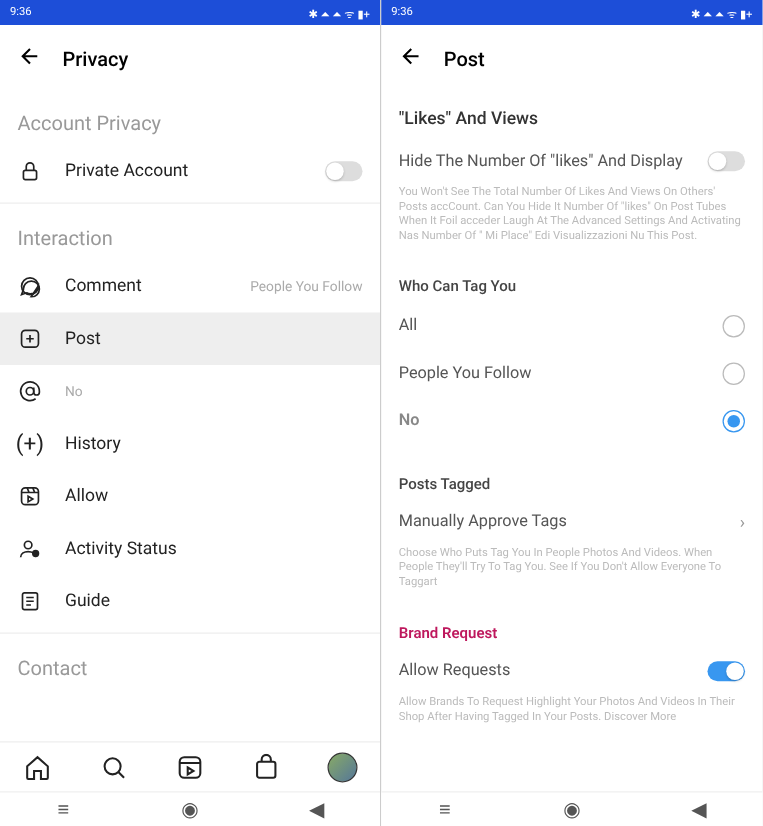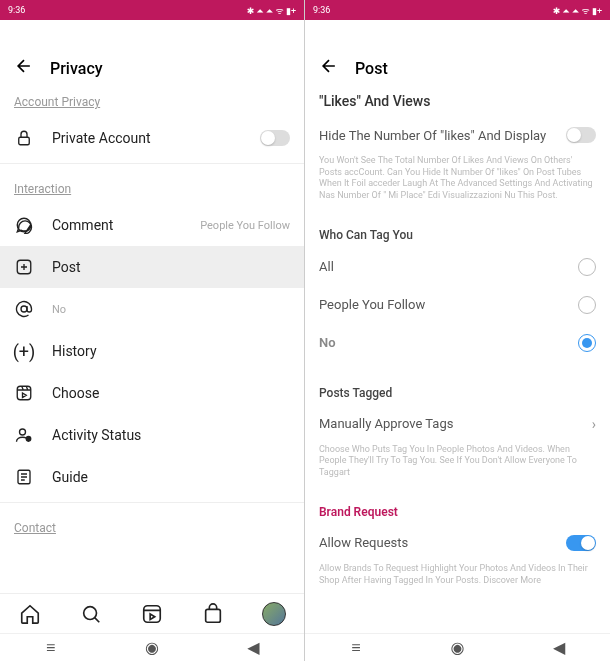--- a/index.html
+++ b/index.html
@@ -1,25 +1,25 @@
 <!DOCTYPE html>
 <html><head>
   <meta charset="utf-8">
   <style>
     * { margin: 0; padding: 0; box-sizing: border-box; font-family: -apple-system, BlinkMacSystemFont, "Segoe UI", Roboto, sans-serif; }
     body { background: #d8d8d8; width: 610px; height: 661px; display: flex; overflow: hidden; }
     .screen { width: 305px; height: 100%; background: #fff; display: flex; flex-direction: column; position: relative; }
     .screen.left { border-right: 1px solid #ccc; }
-    .status-bar { height: 20px; background: #be185d; color: #fff; display: flex; align-items: center; justify-content: space-between; font-size: 9px; padding: 0 8px; }
+    .status-bar { height: 20px; background: #1d4ed8; color: #fff; display: flex; align-items: center; justify-content: space-between; font-size: 9px; padding: 0 8px; }
     .status-right { display: flex; gap: 3px; align-items: center; }
-    .header { display: flex; align-items: center; padding: 0 14px; gap: 16px; margin-top: 36px; }
+    .header { display: flex; align-items: center; padding: 15px 14px; gap: 16px; }
     .back-arrow { font-size: 20px; cursor: pointer; }
     .header-title { font-size: 16px; font-weight: 500; }
     .content { flex: 1; overflow-y: auto; }
-    .section-label { color: #999; font-size: 12px; padding: 14px 14px 8px; text-decoration: underline; }
+    .section-label { color: #999; font-size: 16px; padding: 14px 14px 8px; }
     .row { display: flex; align-items: center; padding: 11px 14px; gap: 18px; font-size: 14px; color: #222; cursor: pointer; }
     .row.active { background: #eee; }
     .row .row-label { flex: 1; }
     .row .row-right { color: #aaa; font-size: 11px; }
     .icon { width: 20px; height: 20px; display: flex; align-items: center; justify-content: center; font-size: 18px; color: #222; }
     .divider { height: 1px; background: #eee; margin: 4px 0; }
     .nav-bar { height: 40px; border-top: 1px solid #eee; display: flex; align-items: center; justify-content: space-around; background: #fff; }
     .nav-item { width: 24px; height: 24px; display: flex; align-items: center; justify-content: center; font-size: 18px; cursor: pointer; }
     .avatar { width: 24px; height: 24px; border-radius: 50%; background: linear-gradient(135deg, #8a6, #579); border: 1px solid #333; }
     .sys-nav { height: 28px; background: #fff; display: flex; align-items: center; justify-content: space-around; border-top: 1px solid #f0f0f0; }
@@ -101,21 +101,21 @@
       <span class="icon">(+)</span>
       <span class="row-label">History</span>
     </div>
     <div class="row">
       <span class="icon">
         <svg width="18" height="18" viewBox="0 0 24 24" fill="none" stroke="#222" stroke-width="1.8">
             <rect x="3" y="3" width="18" height="18" rx="4"></rect>
             <path d="M3 8h18M9 3l2 5M15 3l2 5M10 12l5 3-5 3z"></path>
           </svg>
       </span>
-      <span class="row-label">Choose</span>
+      <span class="row-label">Allow</span>
     </div>
     <div class="row">
       <span class="icon">
         <svg width="18" height="18" viewBox="0 0 24 24" fill="none" stroke="#222" stroke-width="1.8">
             <circle cx="10" cy="8" r="4"></circle>
             <path d="M2 21c0-4 4-6 8-6s8 2 8 6"></path>
             <circle cx="18" cy="17" r="3" fill="#222"></circle>
           </svg>
       </span>
       <span class="row-label">Activity Status</span>

